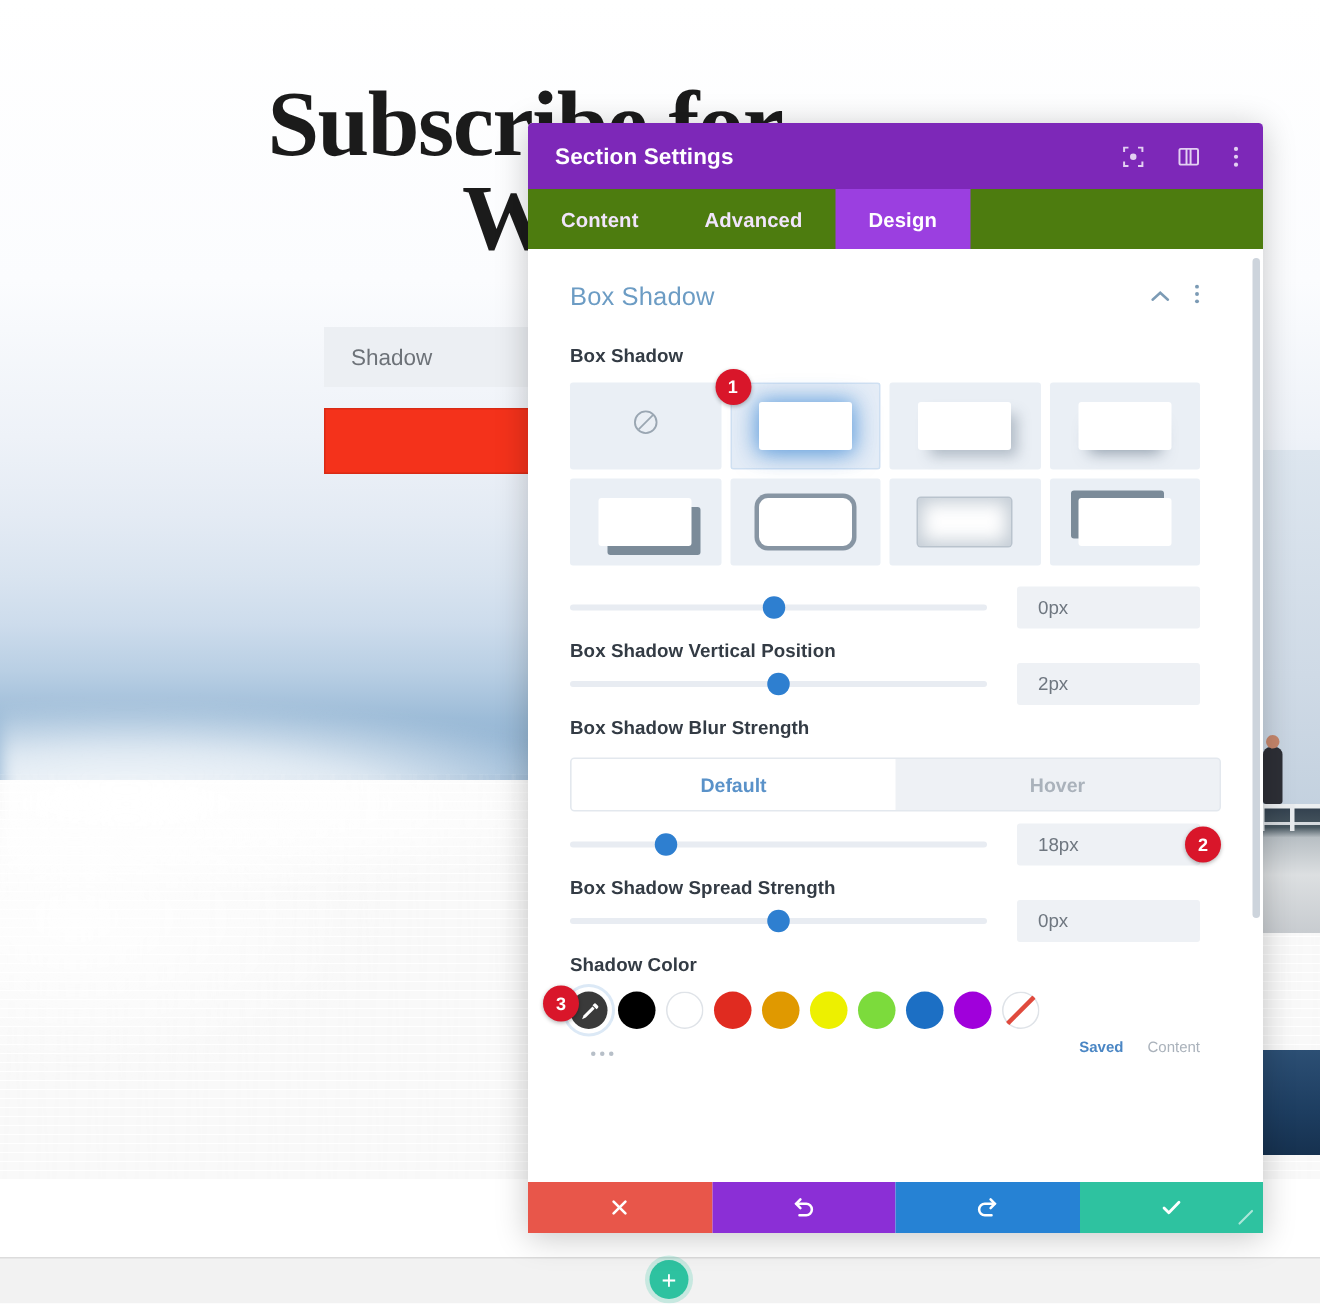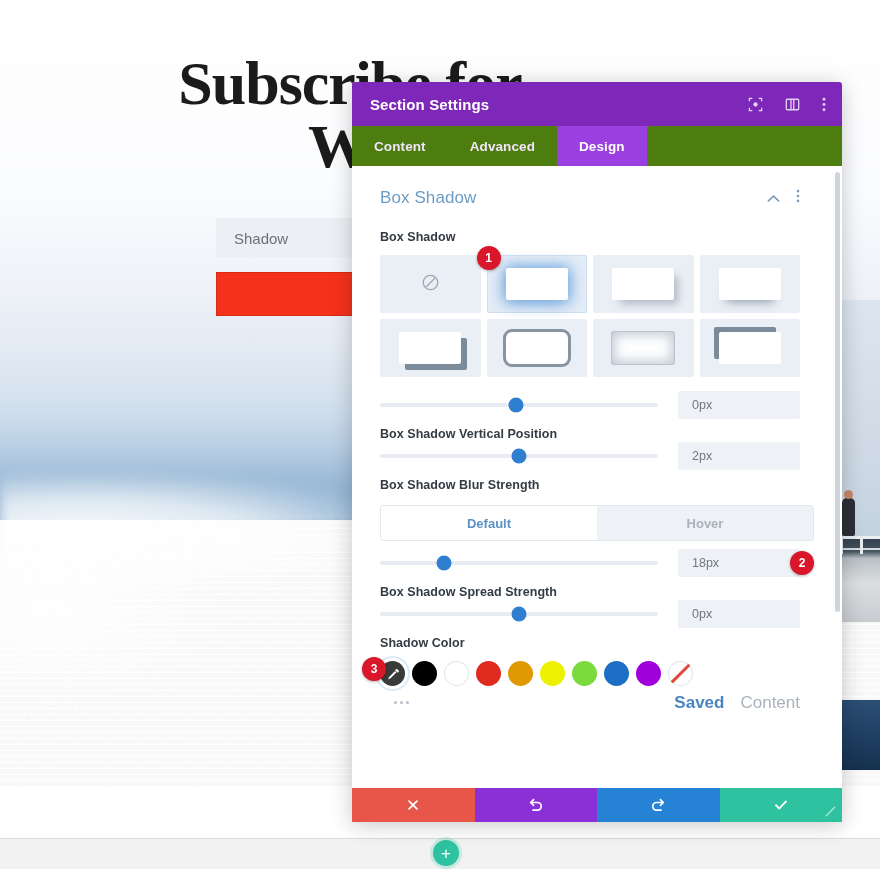--- a/index.html
+++ b/index.html
@@ -229,21 +229,21 @@
     position:relative; overflow:hidden;
   }
   .sw.none-sw::after {
     content:""; position:absolute; left:-3px; top:11px; width:31px; height:2.5px;
     background:#e04a3d; transform: rotate(-45deg);
   }
   .dots-row { margin-top: 9px; display:flex; align-items:center; position:relative; height:14px; }
   .hdots { display:flex; gap:3px; margin-left: 14px; }
   .hdots i { width:3px; height:3px; border-radius:50%; background:#b7bfc8; display:block; }
   .saved-recent {
-    position:absolute; right: 0; top:-2px; display:flex; gap:16px; font-size:17px;
+    position:absolute; right: 0; top:-2px; display:flex; gap:16px; font-size:10px;
   }
   .sr-saved { color:#4a86c4; font-weight:bold; }
   .sr-recent { color:#aab2bb; }
 
   
   .modal-scrollbar {
     position:absolute; right: 2px; top: 6px; width: 5px; height: 440px;
     background:#cdd4dc; border-radius:3px;
   }
 

